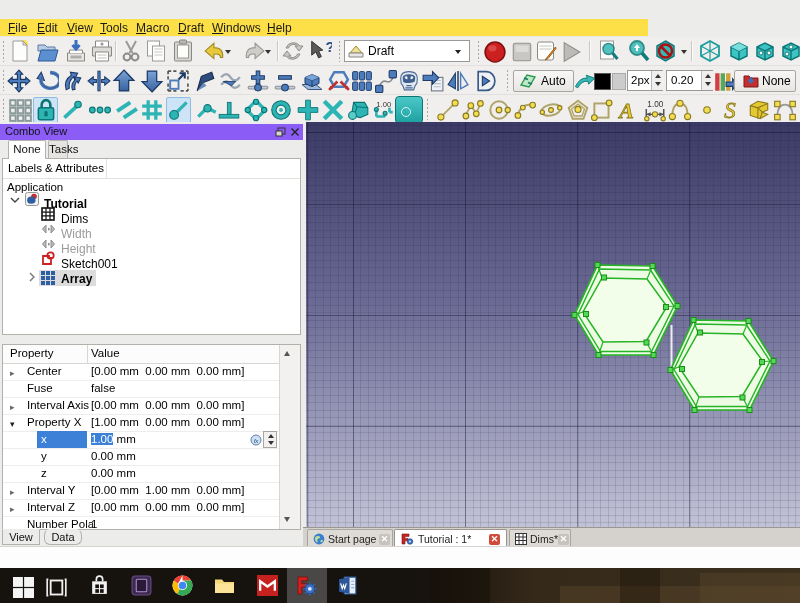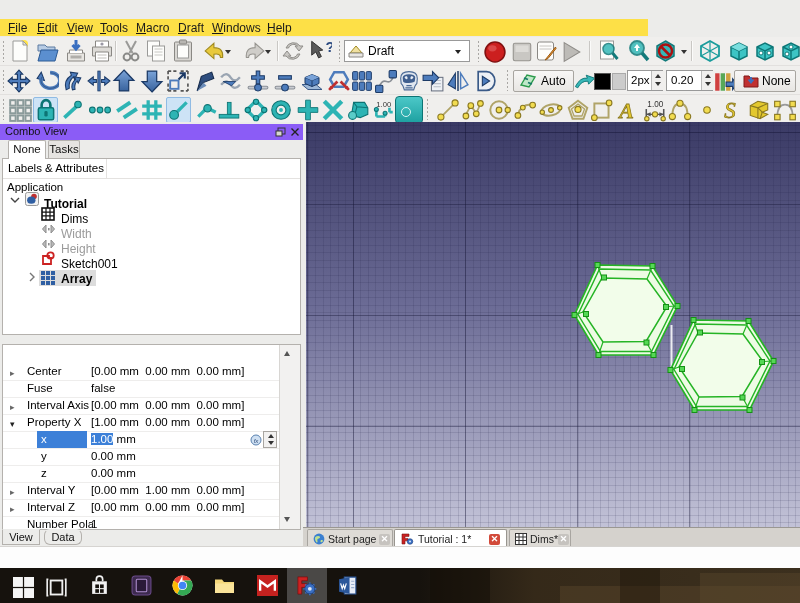--- a/index.html
+++ b/index.html
@@ -496,21 +496,21 @@
         <span>Combo View</span>
       <svg class="abs" style="left:275px;top:3px" width="11" height="10" viewBox="0 0 11 10">
           <rect x="3" y="1" width="7" height="6" fill="none" stroke="#333"></rect>
           <rect x="1" y="4" width="6" height="5" fill="#d9d6d1" stroke="#333"></rect>
         </svg>
       <svg class="abs" style="left:290px;top:3px" width="10" height="10" viewBox="0 0 10 10">
           <path d="M1.5 1.5 L8.5 8.5 M8.5 1.5 L1.5 8.5" stroke="#222" stroke-width="1.4"></path>
         </svg>
     </div>
     <div class="ptab" style="left:8px;width:38px;background:#fff;height:19px;z-index:2;">None</div>
-    <div class="ptab" style="left:48px;width:32px;background:#e6e4e1;">Tasks</div>
+    <div class="ptab" style="left:48px;width:20px;background:#e6e4e1;">Tasks</div>
     <div id="treebox" class="abs">
       <div class="abs" style="left:0;top:0;width:297px;height:19px;border-bottom:1px solid #e4e2e0;">
         <span class="t" style="left:5px;top:3px;font-size:11.5px;">Labels &amp; Attributes</span>
         <div class="abs" style="left:103px;top:0;width:1px;height:19px;background:#e4e2e0;"></div>
       </div>
       <span class="t" style="left:4px;top:22px;font-size:11.5px;">Application</span>
       <svg class="abs" style="left:7px;top:37px" width="10" height="8" viewBox="0 0 10 8">
           <path d="M1 2 L5 6 L9 2" fill="none" stroke="#444" stroke-width="1.4"></path>
         </svg>
       <svg class="abs" style="left:22px;top:33px" width="14" height="14" viewBox="0 0 14 14">
@@ -552,20 +552,25 @@
             <rect x="5" y="5" width="4" height="4"></rect>
             <rect x="10" y="5" width="4" height="4"></rect>
             <rect x="0" y="10" width="4" height="4"></rect>
             <rect x="5" y="10" width="4" height="4"></rect>
             <rect x="10" y="10" width="4" height="4"></rect>
           </g>
         </svg>
       <span class="t" style="left:58px;top:113px;font-size:12px;font-weight:bold;">Array</span>
     </div>
     <div id="propbox" class="abs">
+      <div class="abs" style="left:0;top:0;width:297px;height:18px;border-bottom:1px solid #d8d6d3;background:#fcfcfc;">
+        <span class="t" style="left:7px;top:2px;font-size:11.5px;">Property</span>
+        <span class="t" style="left:88px;top:2px;font-size:11.5px;">Value</span>
+        <div class="abs" style="left:84px;top:0;width:1px;height:18px;background:#d8d6d3;"></div>
+      </div>
       <div class="prow" style="top:18px;">
           <span class="chev">▸</span>
           <span class="nm">Center</span>
           <span class="vl">[0.00&nbsp;mm&nbsp; 0.00&nbsp;mm&nbsp; 0.00&nbsp;mm]</span>
         </div>
       <div class="prow" style="top:35px;">
           <span class="nm">Fuse</span>
           <span class="vl">false</span>
         </div>
       <div class="prow" style="top:52px;">

